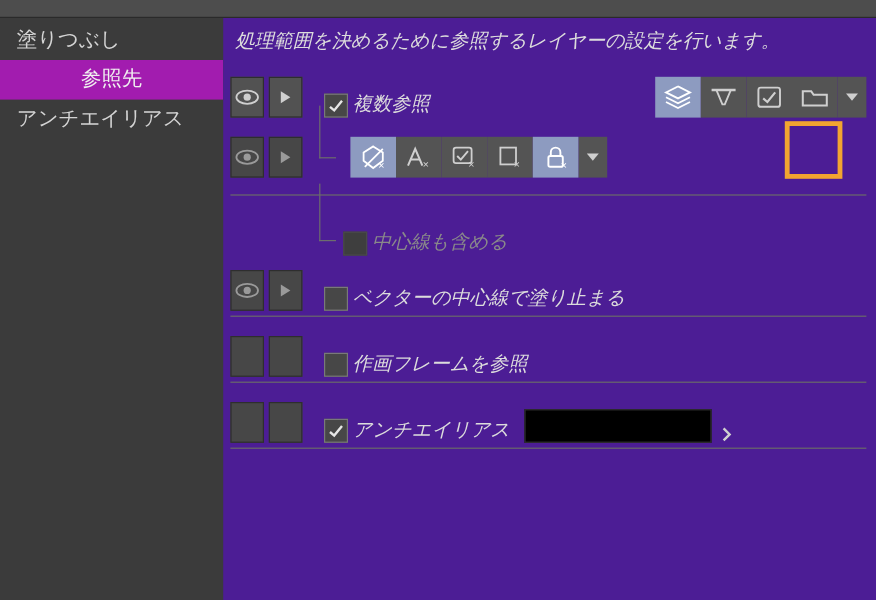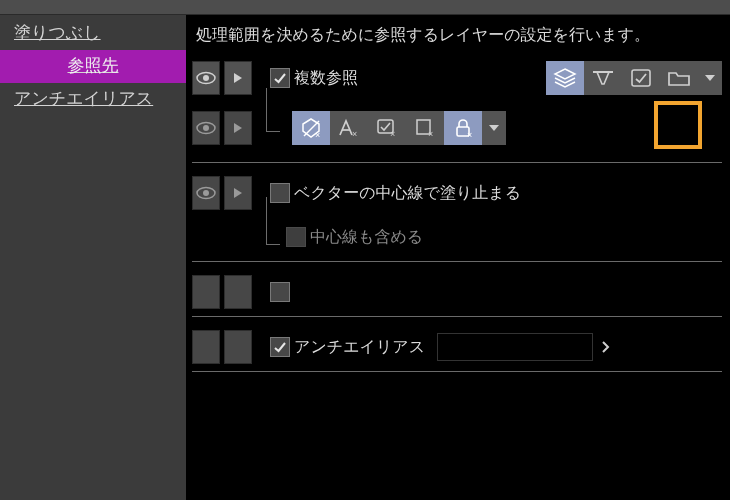--- a/index.html
+++ b/index.html
@@ -18,46 +18,46 @@
     border-bottom: 1px solid #2a2a2a;
   }
   .container {
     display: flex;
     height: calc(100% - 15px);
   }
   .sidebar {
     width: 186px;
     background: #3b3b3b;
     padding-top: 2px;
-    text-decoration: underline;
   }
   .sidebar-item {
     padding: 4px 14px 6px 14px;
     cursor: pointer;
     font-size: 17px;
   }
   .sidebar-item.active {
     background: #a21caf;
     color: #f0f0f0;
     text-align: center;
   }
   .main {
     flex: 1;
-    background: #000000;
+    background: #4c1d95;
     padding: 6px 8px 0 6px;
+    font-style: italic;
   }
   .description {
     font-size: 16px;
     line-height: 1.7;
     padding: 0 2px 10px 4px;
     color: #dcdcdc;
   }
   .row {
     display: flex;
-    align-items: center;
+    align-items: flex-end;
     min-height: 40px;
     gap: 4px;
     position: relative;
   }
   .toggle-btn {
     width: 28px;
     height: 34px;
     background: #525252;
     border: 1px solid #2e2e2e;
     display: flex;
@@ -285,60 +285,61 @@
           <svg width="12" height="8" viewBox="0 0 12 8">
               <polygon points="1,1 11,1 6,7" fill="#cfcfcf"></polygon>
             </svg>
         </div>
       </div>
       <div class="highlight-box" style="right:20px;top:-7px;"></div>
     </div>
 
     <div class="divider" style="margin-top:14px;"></div>
 
+    <div class="row" style="margin-top:4px;">
+      <div style="width:28px;height:28px;"></div>
+      <div style="width:28px;height:28px;"></div>
+      <div class="connector">
+          <div class="connector-line" style="top:-20px;bottom:12px;"></div>
+        </div>
+      <div class="checkbox dimmed" style="border-color:#4a4a4a;background:#3e3e3e;">
+        
+      </div>
+      <span class="row-label dim">中心線も含める</span>
+    </div>
+
     <div class="row">
       <div class="toggle-btn dim">
         <svg width="22" height="14" viewBox="0 0 22 14">
             <ellipse cx="11" cy="7" rx="9" ry="5.5" fill="none" stroke="#9a9a9a" stroke-width="1.5"></ellipse>
             <circle cx="11" cy="7" r="3" fill="#9a9a9a"></circle>
           </svg>
       </div>
       <div class="toggle-btn dim">
         <svg width="10" height="12" viewBox="0 0 10 12">
             <polygon points="1,1 9,6 1,11" fill="#9a9a9a"></polygon>
           </svg>
       </div>
       <div class="spacer8"></div>
       <div class="checkbox">
         
       </div>
       <span class="row-label">ベクターの中心線で塗り止まる</span>
-    </div>
-
-    <div class="row" style="margin-top:4px;">
-      <div style="width:28px;height:28px;"></div>
-      <div style="width:28px;height:28px;"></div>
-      <div class="connector">
-          <div class="connector-line" style="top:-20px;bottom:12px;"></div>
-        </div>
-      <div class="checkbox dimmed" style="border-color:#4a4a4a;background:#3e3e3e;">
-        
-      </div>
-      <span class="row-label dim">中心線も含める</span>
     </div>
 
     <div class="divider"></div>
 
     <div class="row">
       <div class="toggle-btn dim"></div>
       <div class="toggle-btn dim"></div>
       <div class="spacer8"></div>
       <div class="checkbox">
         
       </div>
+      <span class="row-label">作画フレームを参照</span>
     </div>
 
     <div class="divider"></div>
 
     <div class="row">
       <div class="toggle-btn dim"></div>
       <div class="toggle-btn dim"></div>
       <div class="spacer8"></div>
       <div class="checkbox checked">
         <svg width="14" height="14" viewBox="0 0 14 14">

